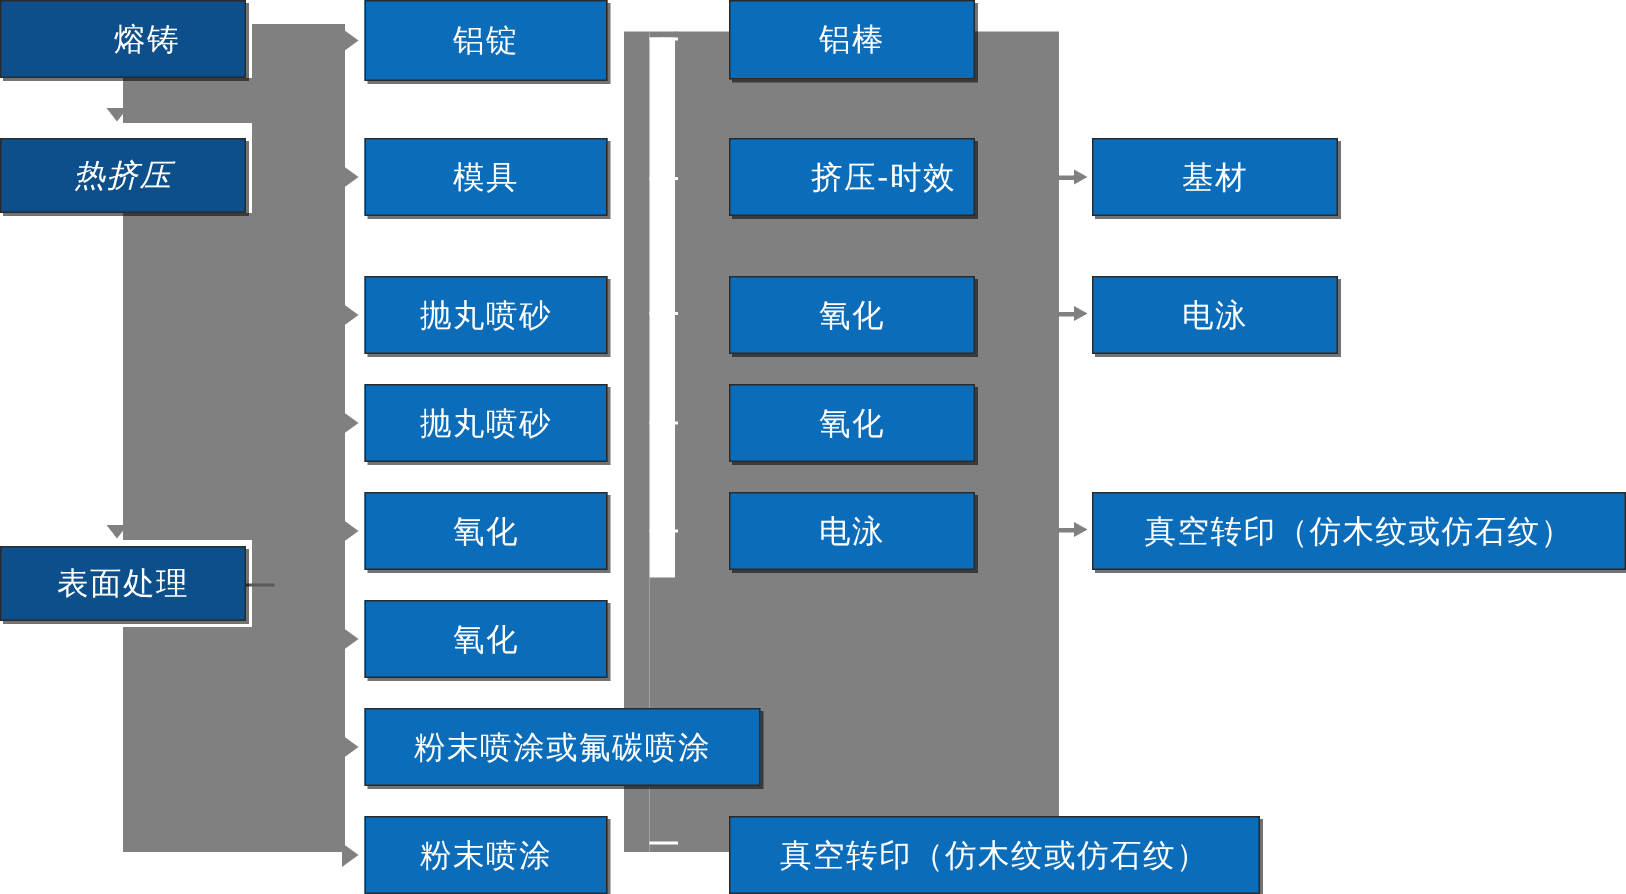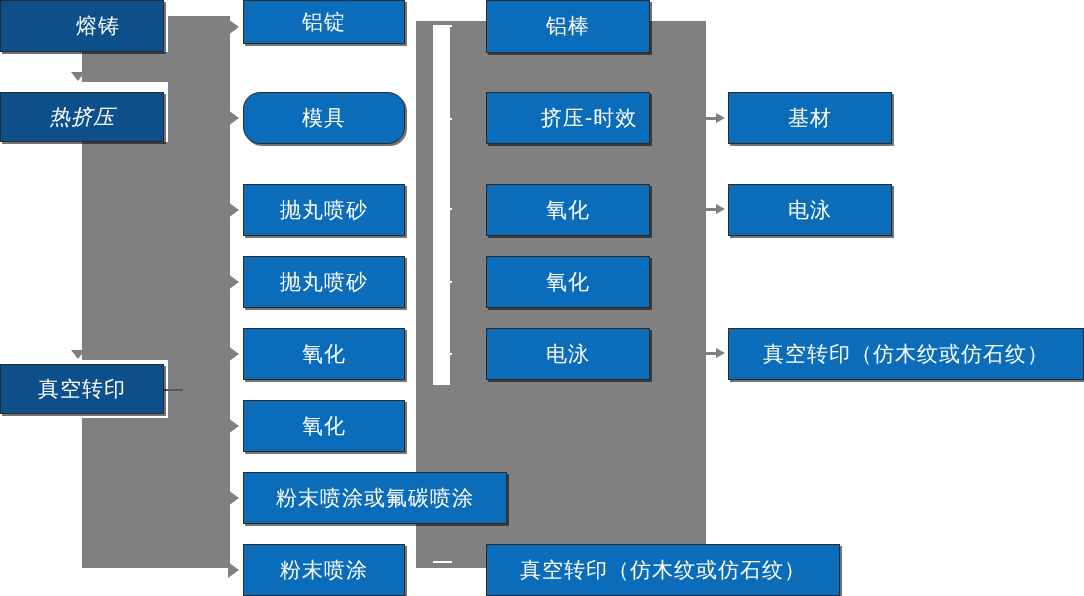--- a/index.html
+++ b/index.html
@@ -136,27 +136,27 @@
   <div class="tick-arrow" style="left:700px; top:208px; width:16px;"></div>
   <div class="tick-arrow" style="left:700px; top:352px; width:16px;"></div>
 
   <div class="box dark" style="left:0px; top:0px; width:164px; height:52px;padding-left:32px;">
     <span>熔铸</span>
   </div>
   <div class="box dark" style="left:0px; top:92px; width:164px; height:50px;font-style:italic;">
     <span>热挤压</span>
   </div>
   <div class="box dark" style="left:0px; top:364px; width:164px; height:50px;">
-    <span>真空转印</span>
-  </div>
-
-  <div class="box mid" style="left:243px; top:0px; width:162px; height:44px;">
+    <span>表面处理</span>
+  </div>
+
+  <div class="box mid" style="left:243px; top:0px; width:162px; height:54px;">
     <span>铝锭</span>
   </div>
-  <div class="box mid" style="left:243px; top:92px; width:162px; height:52px;border-radius:17px;">
+  <div class="box mid" style="left:243px; top:92px; width:162px; height:52px;">
     <span>模具</span>
   </div>
   <div class="box mid" style="left:243px; top:184px; width:162px; height:52px;">
     <span>抛丸喷砂</span>
   </div>
   <div class="box mid" style="left:243px; top:256px; width:162px; height:52px;">
     <span>抛丸喷砂</span>
   </div>
   <div class="box mid" style="left:243px; top:328px; width:162px; height:52px;">
     <span>氧化</span>

